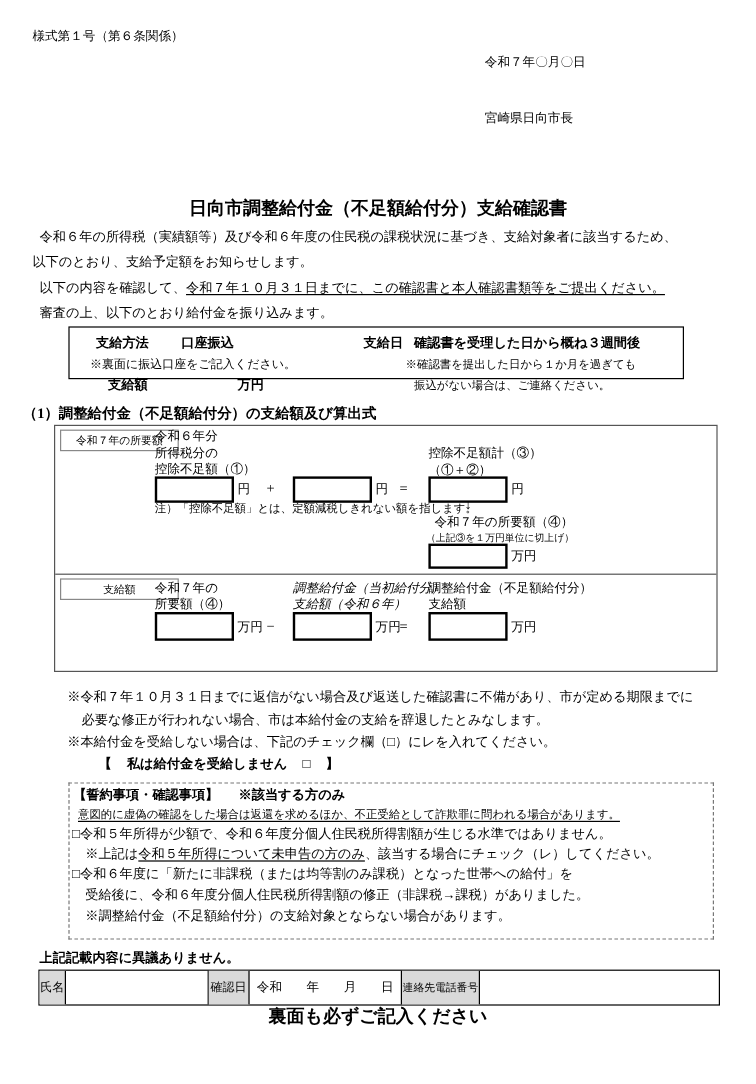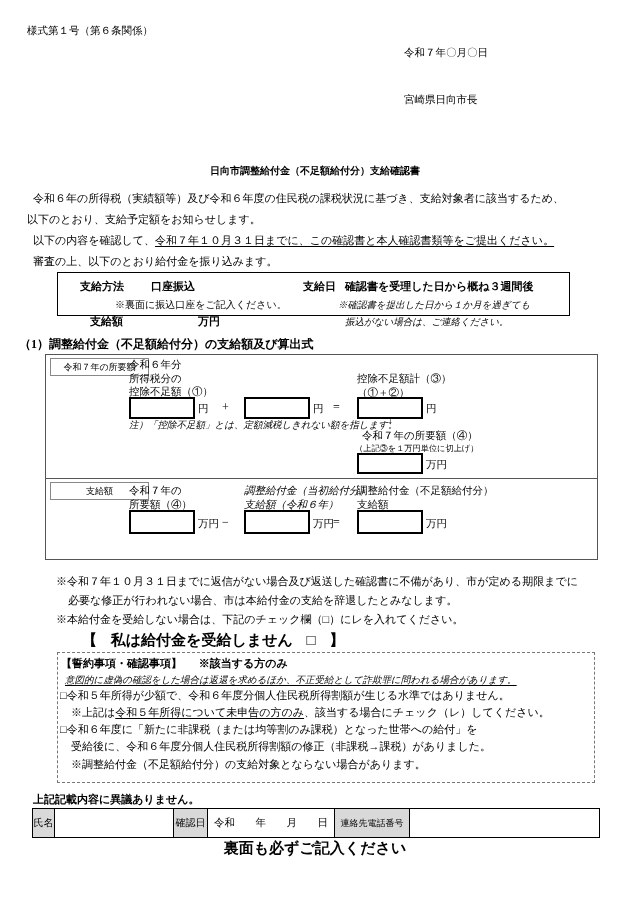--- a/index.html
+++ b/index.html
@@ -5,25 +5,25 @@
   html,body { margin:0; padding:0; background:#fff; }
   .page {
     position:relative; width:630px; height:903px; background:#ffffff;
     font-family:"Liberation Serif","DejaVu Serif",serif; color:#000;
     overflow:hidden;
   }
   .t { position:absolute; font-size:11px; line-height:1.25; white-space:nowrap; }
   .b { font-weight:bold; }
   .s8  { font-size:8.2px; }
   .s9  { font-size:9px; }
-  .s95 { font-size:9.5px;font-style:italic; }
+  .s95 { font-size:9.5px; }
   .s10 { font-size:10px; }
   .s105{ font-size:10.5px; }
   .s12 { font-size:12px; }
-  .s135{ font-size:10px; }
+  .s135{ font-size:15px; }
   .s15 { font-size:15px; }
   .center { left:0; width:630px; text-align:center; }
   .ul { text-decoration:underline; text-underline-offset:2px; }
   .op { position:absolute; font-size:12px; }
   .paybox { position:absolute; left:57px; top:272px; width:513px; height:44px; border:1.5px solid #000; box-sizing:border-box; }
   .calcbox { position:absolute; left:45px; top:354px; width:553px; height:206px; border:1.2px solid #555; box-sizing:border-box; }
   .divider { position:absolute; left:0; width:100%; border-top:1.2px solid #555; }
   .rowlabel { position:absolute; border:1px solid #888; font-size:9px; text-align:center; line-height:16px; background:#fff; white-space:nowrap; }
   .hdr { position:absolute; font-size:10.5px; line-height:13.5px; white-space:nowrap; }
   .inbox { position:absolute; width:66px; height:22px; border:2px solid #000; background:#fff; box-sizing:border-box; }
@@ -47,21 +47,21 @@
   <div class="t" style="left:33px; top:192px;">令和６年の所得税（実績額等）及び令和６年度の住民税の課税状況に基づき、支給対象者に該当するため、</div>
   <div class="t" style="left:27px; top:213px;">以下のとおり、支給予定額をお知らせします。</div>
   <div class="t" style="left:33px; top:234px;"><span>以下の内容を確認して、</span><span class="ul">令和７年１０月３１日までに、この確認書と本人確認書類等をご提出ください。</span></div>
   <div class="t" style="left:33px; top:255px;">審査の上、以下のとおり給付金を振り込みます。</div>
 
   <div class="paybox">
     <div class="t b" style="left:22px; top:7px;">支給方法</div>
     <div class="t b" style="left:93px; top:7px;">口座振込</div>
     <div class="t b" style="left:245px; top:7px;">支給日</div>
     <div class="t b" style="left:287px; top:7px;">確認書を受理した日から概ね３週間後</div>
-    <div class="t s10" style="left:17px; top:26px;margin-left:40px;">※裏面に振込口座をご記入ください。</div>
+    <div class="t s10" style="left:17px; top:26px;">※裏面に振込口座をご記入ください。</div>
     <div class="t s95" style="left:280px; top:27px;">※確認書を提出した日から１か月を過ぎても</div>
     <div class="t b" style="left:32px; top:42px;">支給額</div>
     <div class="t b" style="left:140px; top:42px;">万円</div>
     <div class="t s95" style="left:287px; top:44px;">振込がない場合は、ご連絡ください。</div>
   </div>
 
   <div class="t s12 b" style="left:19px; top:337px;">（1）調整給付金（不足額給付分）の支給額及び算出式</div>
 
   <div class="calcbox">
     <div class="divider" style="top:123px;"></div>
@@ -114,21 +114,21 @@
     <div class="inbox" style="left:198px; top:155px; height:24px;"></div>
     <div class="t s105" style="left:267px; top:162px;">万円</div>
     <div class="op" style="left:287px; top:160px;">=</div>
     <div class="inbox" style="left:311px; top:155px; height:24px;"></div>
     <div class="t s105" style="left:380px; top:162px;">万円</div>
   </div>
 
   <div class="t" style="left:56px; top:575px;">※令和７年１０月３１日までに返信がない場合及び返送した確認書に不備があり、市が定める期限までに</div>
   <div class="t" style="left:68px; top:594px;">必要な修正が行われない場合、市は本給付金の支給を辞退したとみなします。</div>
   <div class="t" style="left:56px; top:613px;">※本給付金を受給しない場合は、下記のチェック欄（□）にレを入れてください。</div>
-  <div class="t b" style="left:82px; top:631px; font-size:15px;text-align:center;">
+  <div class="t b" style="left:82px; top:631px; font-size:11px;text-align:center;">
     <span>【</span>
     <span style="margin:0 10px;">私は給付金を受給しません</span>
     <span style="margin-right:10px;">□</span>
     <span>】</span>
   </div>
 
   <div class="pledgebox">
     <div class="t b" style="left:3px; top:4px;">
       <span>【誓約事項・確認事項】</span>
       <span style="margin-left:14px;">※該当する方のみ</span>
@@ -152,19 +152,19 @@
   <div class="sigtable">
     <div class="sigcell gray-cell s10" style="left: 0px; width: 22px; background: rgb(217, 217, 217);">氏名</div>
     <div class="sigcell" style="left:22px; width:119px;"></div>
     <div class="sigcell gray-cell s10" style="left: 141px; width: 34px; background: rgb(217, 217, 217);">確認日</div>
     <div class="sigcell datecell s105" style="left:175px; width:127px;">
       <span>令和</span>
       <span>年</span>
       <span>月</span>
       <span>日</span>
     </div>
-    <div class="sigcell gray-cell s9" style="left: 302px; width: 75px; background: rgb(217, 217, 217);">連絡先電話番号</div>
+    <div class="sigcell gray-cell s9" style="left: 302px; width: 65px; background: rgb(217, 217, 217);">連絡先電話番号</div>
     <div class="sigcell" style="left:367px; width:199px; border-right:none;"></div>
   </div>
 
   <div class="t s15 b center" style="top:839px;">裏面も必ずご記入ください</div>
 
 </div>
 
 </body></html>

